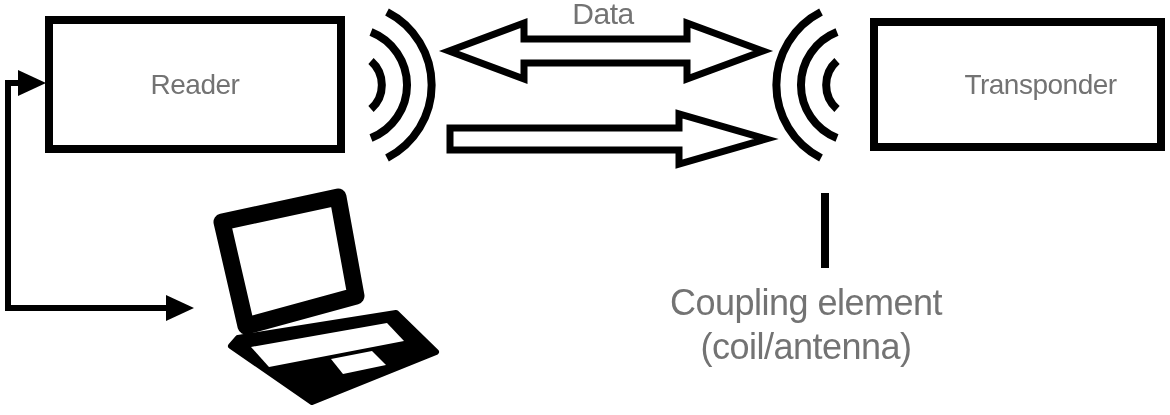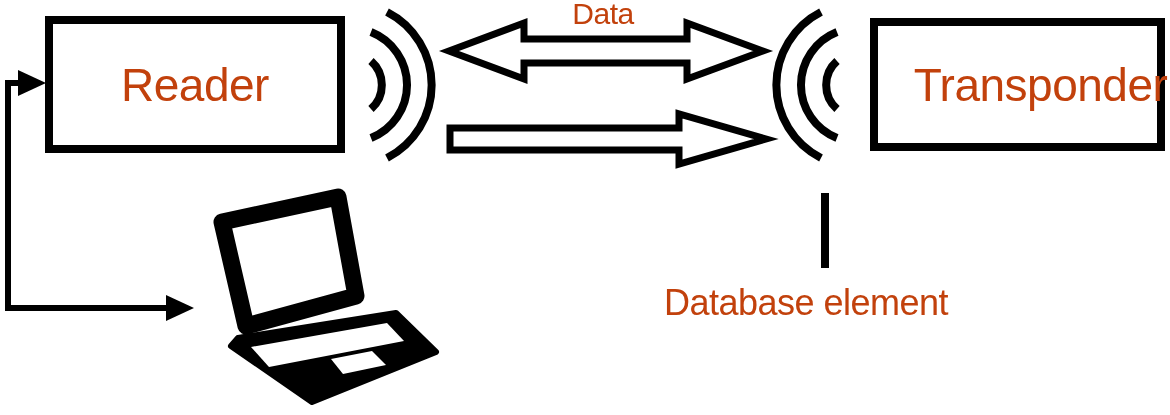--- a/index.html
+++ b/index.html
@@ -16,29 +16,29 @@
     color: #000000;
     overflow: hidden;
   }
   .stage svg {
     position: absolute;
     left: 0;
     top: 0;
   }
   .label {
     position: absolute;
-    color: #c2410c;
+    color: #737373;
     letter-spacing: -0.5px;
     white-space: nowrap;
   }
   .node-label {
     display: flex;
     align-items: center;
     justify-content: center;
-    font-size: 46px;
+    font-size: 28px;
     text-align: right;
   }
   .flow-label {
     width: 200px;
     text-align: center;
     font-size: 30px;
     line-height: 30px;
   }
   .caption {
     text-align: center;
@@ -91,16 +91,17 @@
 
   <div class="label node-label" style="left:45px; top:16px; width:300px; height:137px;">Reader</div>
 
   <div class="label node-label" style="left:870px; top:18px; width:341px; height:133px;">Transponder</div>
 
   <div class="label flow-label" style="left:503px; top:-1px;">Data</div>
 
 
 
   <div class="label caption" style="left:656px; top:281px; width:300px;">
-    <span>Database element</span><br>
+    <span>Coupling element</span><br>
+    <span>(coil/antenna)</span>
   </div>
 
 </div>
 
 </body></html>

